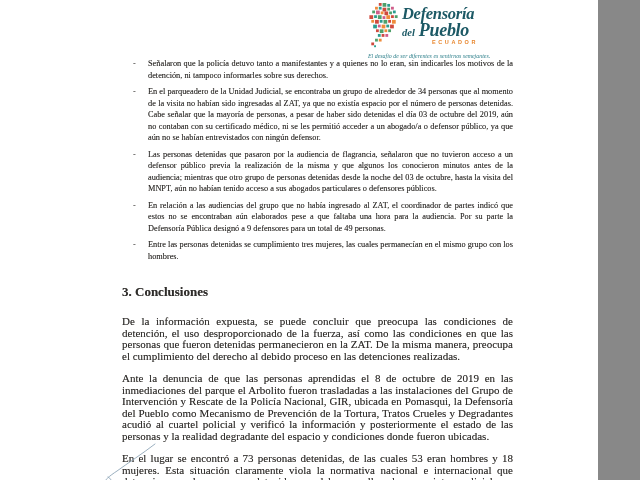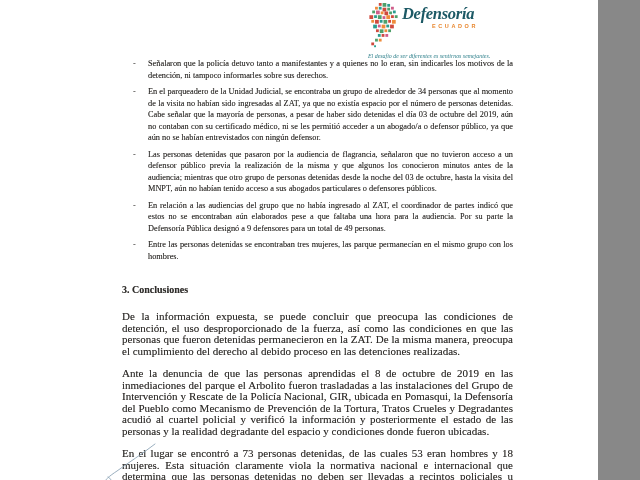--- a/index.html
+++ b/index.html
@@ -54,21 +54,21 @@
   }
   .btext{
     flex:1;font-size:8.3px;line-height:11.5px;text-align:justify;
     text-shadow:0 0 0.35px rgba(70,65,60,.55);
     font-family:Liberation Serif, serif;
   }
   .conclusions{
     position:absolute;left:122px;top:284px;width:391px;
   }
   .heading{
-    font-size:10px;font-weight:bold;margin:0 0 16px 0;
+    font-size:13px;font-weight:bold;margin:0 0 16px 0;
     text-shadow:0 0 0.35px rgba(70,65,60,.55);
   }
   .para{
     font-size:11px;line-height:11.5px;text-align:justify;
     margin:0 0 11px 0;
     text-shadow:0 0 0.35px rgba(70,65,60,.55);
   }
   .pen{
     position:absolute;left:100px;top:436px;
     pointer-events:none;
@@ -121,20 +121,21 @@
         <rect x="10" y="33" width="3" height="3" fill="#2a9d8f"></rect>
           <rect x="14" y="33" width="3" height="3" fill="#cf4a3e"></rect>
           <rect x="18" y="33" width="3" height="3" fill="#cf5d8a"></rect>
         <rect x="7" y="38" width="3" height="3" fill="#4fa06a"></rect>
           <rect x="11" y="38" width="3" height="3" fill="#ef8b3a"></rect>
         <rect x="3" y="42" width="3" height="3" fill="#cf4a3e"></rect>
           <rect x="6" y="45" width="2" height="2" fill="#2a9d8f"></rect>
       </svg>
       <div class="logo-text">
         <div class="logo-name1">Defensoría</div>
+        <div class="logo-name2"><span class="logo-del">del</span> <span class="logo-pueblo">Pueblo</span></div>
         <div class="logo-country">ECUADOR</div>
       </div>
     </div>
     <div class="logo-tagline">El desafío de ser diferentes es sentirnos semejantes.</div>
   </div>
 
   <div class="bullets">
     <div class="bullet">
       <span class="dash">-</span>
       <span class="btext">Señalaron que la policía detuvo tanto a manifestantes y a quienes no lo eran, sin indicarles los motivos de la detención, ni tampoco informarles sobre sus derechos.</span>
@@ -146,21 +147,21 @@
     <div class="bullet">
       <span class="dash">-</span>
       <span class="btext">Las personas detenidas que pasaron por la audiencia de flagrancia, señalaron que no tuvieron acceso a un defensor público previa la realización de la misma y que algunos los conocieron minutos antes de la audiencia; mientras que otro grupo de personas detenidas desde la noche del 03 de octubre, hasta la visita del MNPT, aún no habían tenido acceso a sus abogados particulares o defensores públicos.</span>
     </div>
     <div class="bullet">
       <span class="dash">-</span>
       <span class="btext">En relación a las audiencias del grupo que no había ingresado al ZAT, el coordinador de partes indicó que estos no se encontraban aún elaborados pese a que faltaba una hora para la audiencia. Por su parte la Defensoría Pública designó a 9 defensores para un total de 49 personas.</span>
     </div>
     <div class="bullet">
       <span class="dash">-</span>
-      <span class="btext">Entre las personas detenidas se encontraban tres mujeres, las parque permanecían en el mismo grupo con los hombres.</span>
+      <span class="btext">Entre las personas detenidas se cumplimiento tres mujeres, las cuales permanecían en el mismo grupo con los hombres.</span>
     </div>
   </div>
 
   <div class="conclusions">
     <div class="heading">3. Conclusiones</div>
     <p class="para">De la información expuesta, se puede concluir que preocupa las condiciones de detención, el uso desproporcionado de la fuerza, así como las condiciones en que las personas que fueron detenidas permanecieron en la ZAT. De la misma manera, preocupa el cumplimiento del derecho al debido proceso en las detenciones realizadas.</p>
     <p class="para">Ante la denuncia de que las personas aprendidas el 8 de octubre de 2019 en las inmediaciones del parque el Arbolito fueron trasladadas a las instalaciones del Grupo de Intervención y Rescate de la Policía Nacional, GIR, ubicada en Pomasqui, la Defensoría del Pueblo como Mecanismo de Prevención de la Tortura, Tratos Crueles y Degradantes acudió al cuartel policial y verificó la información y posteriormente el estado de las personas y la realidad degradante del espacio y condiciones donde fueron ubicadas.</p>
     <p class="para">En el lugar se encontró a 73 personas detenidas, de las cuales 53 eran hombres y 18 mujeres. Esta situación claramente viola la normativa nacional e internacional que determina que las personas detenidas no deben ser llevadas a recintos policiales u oficinas administrativas.</p>
   </div>
 

